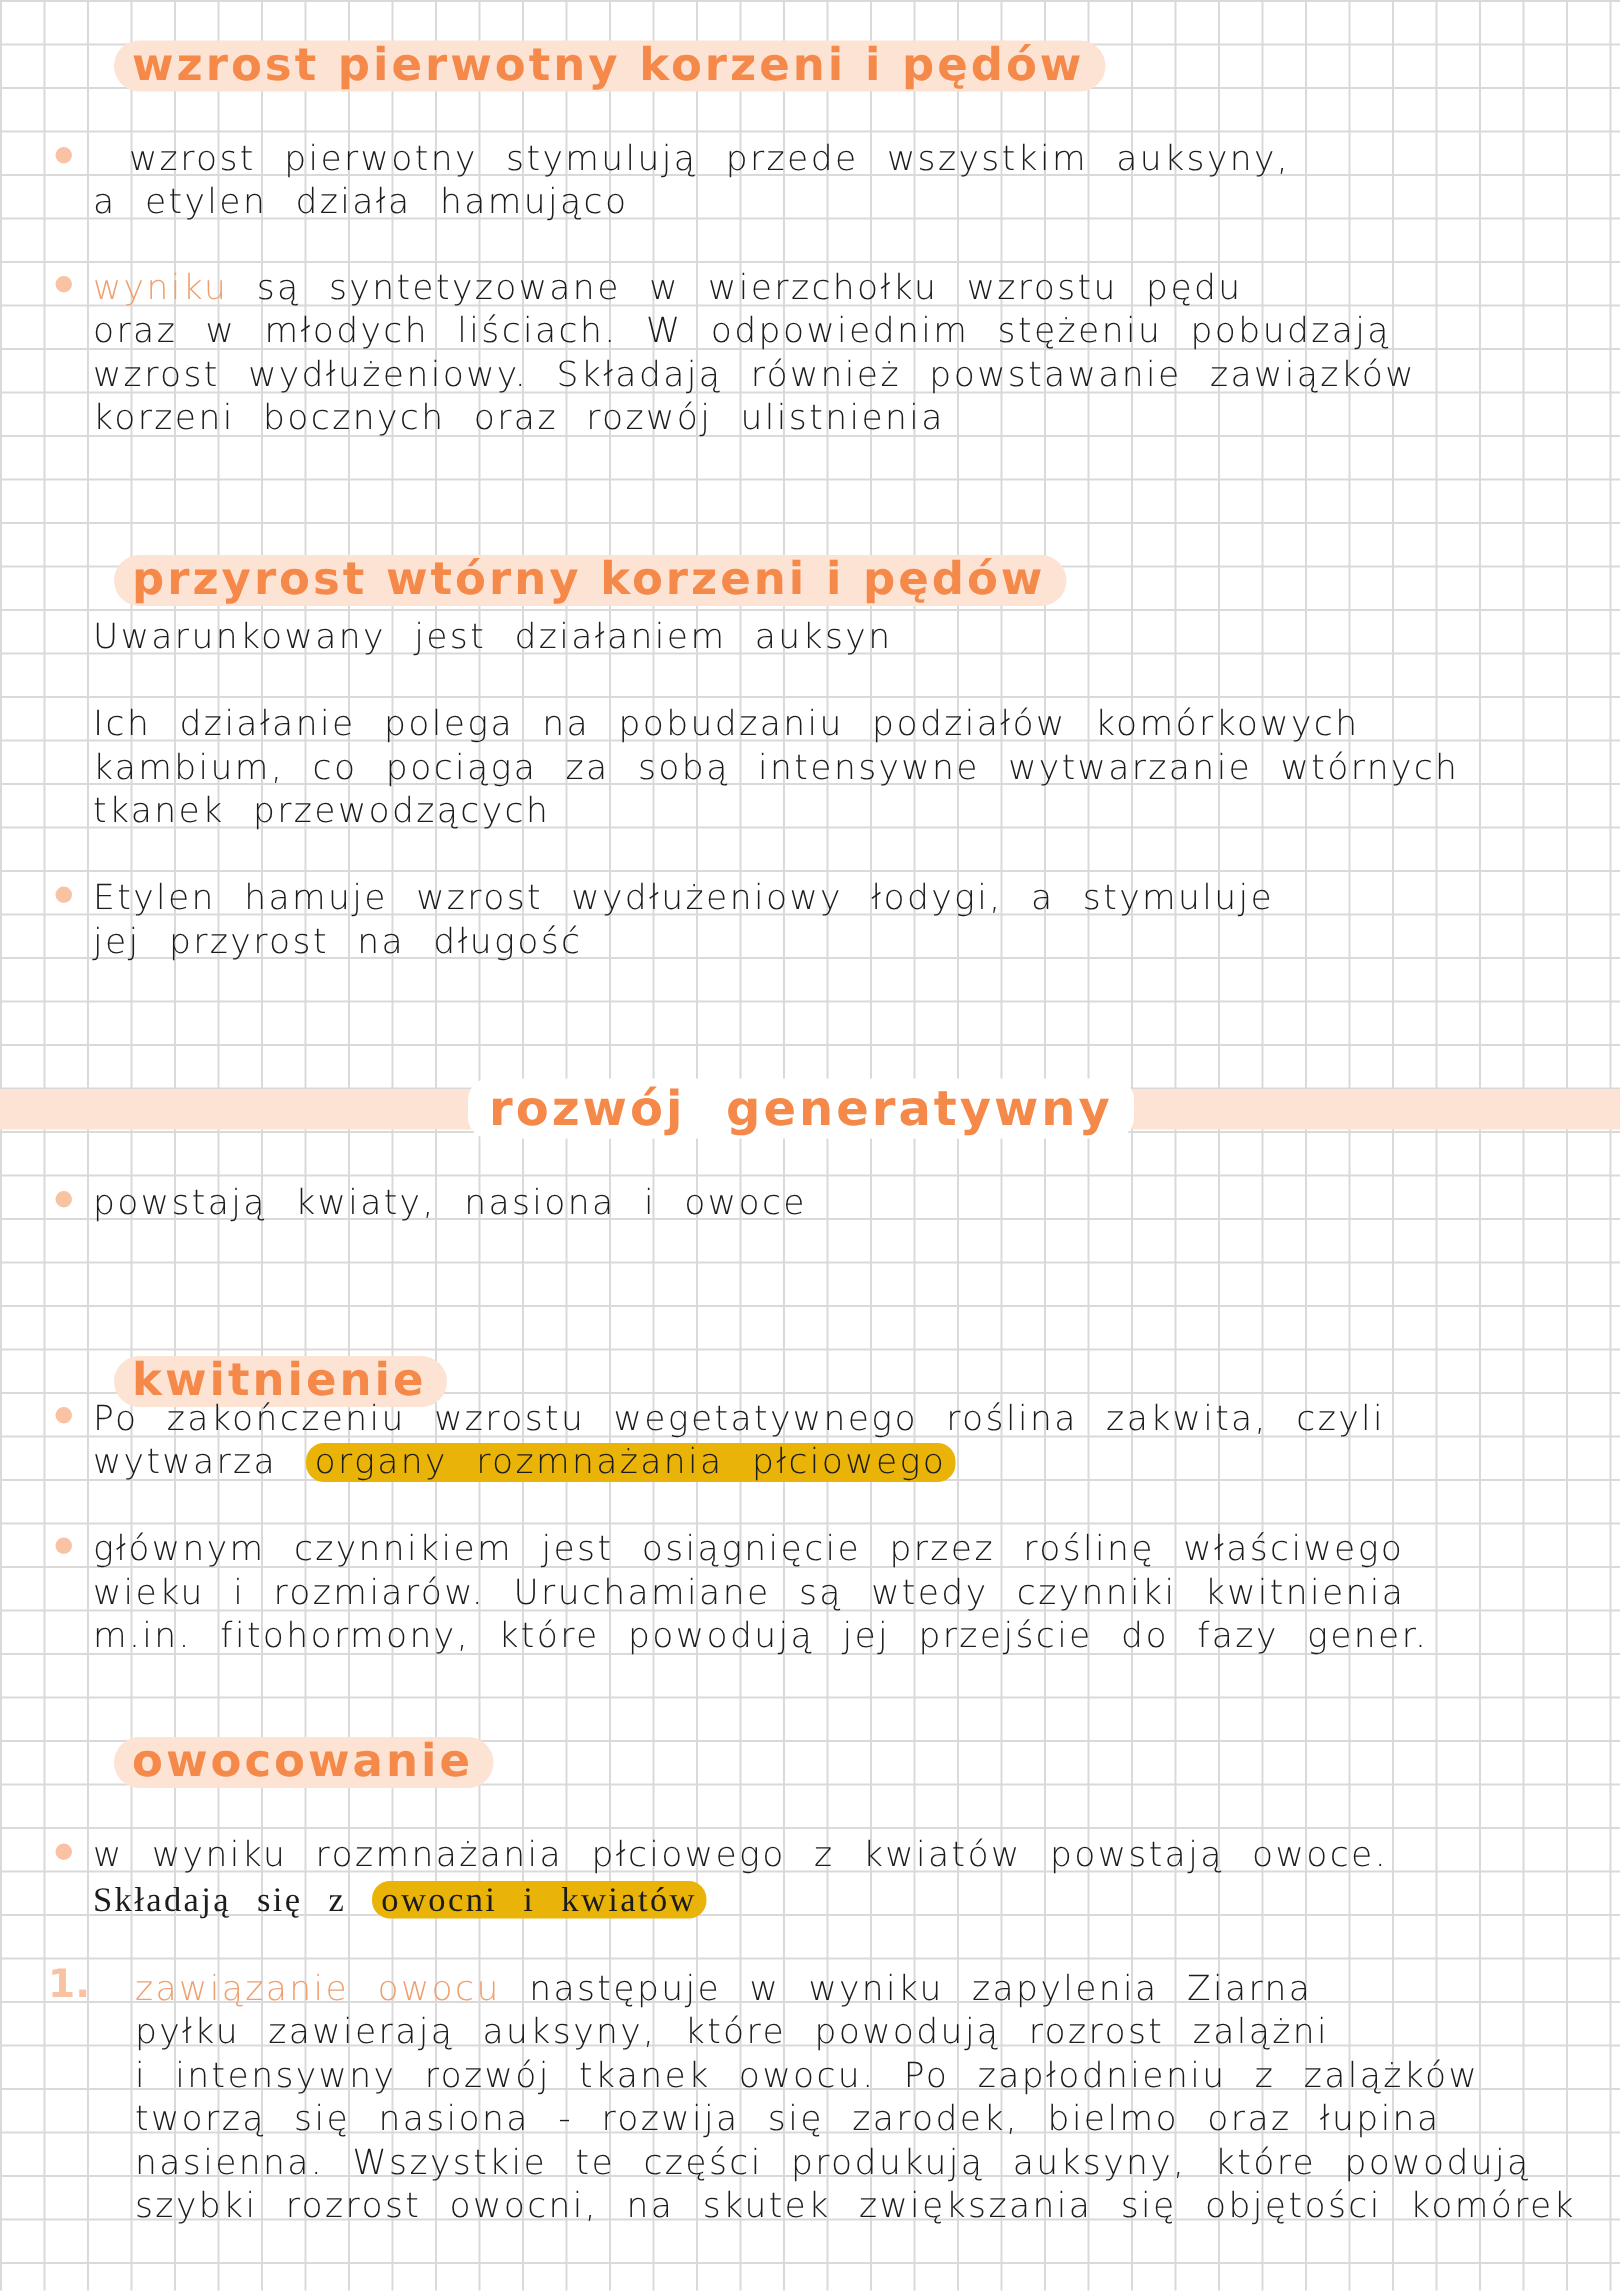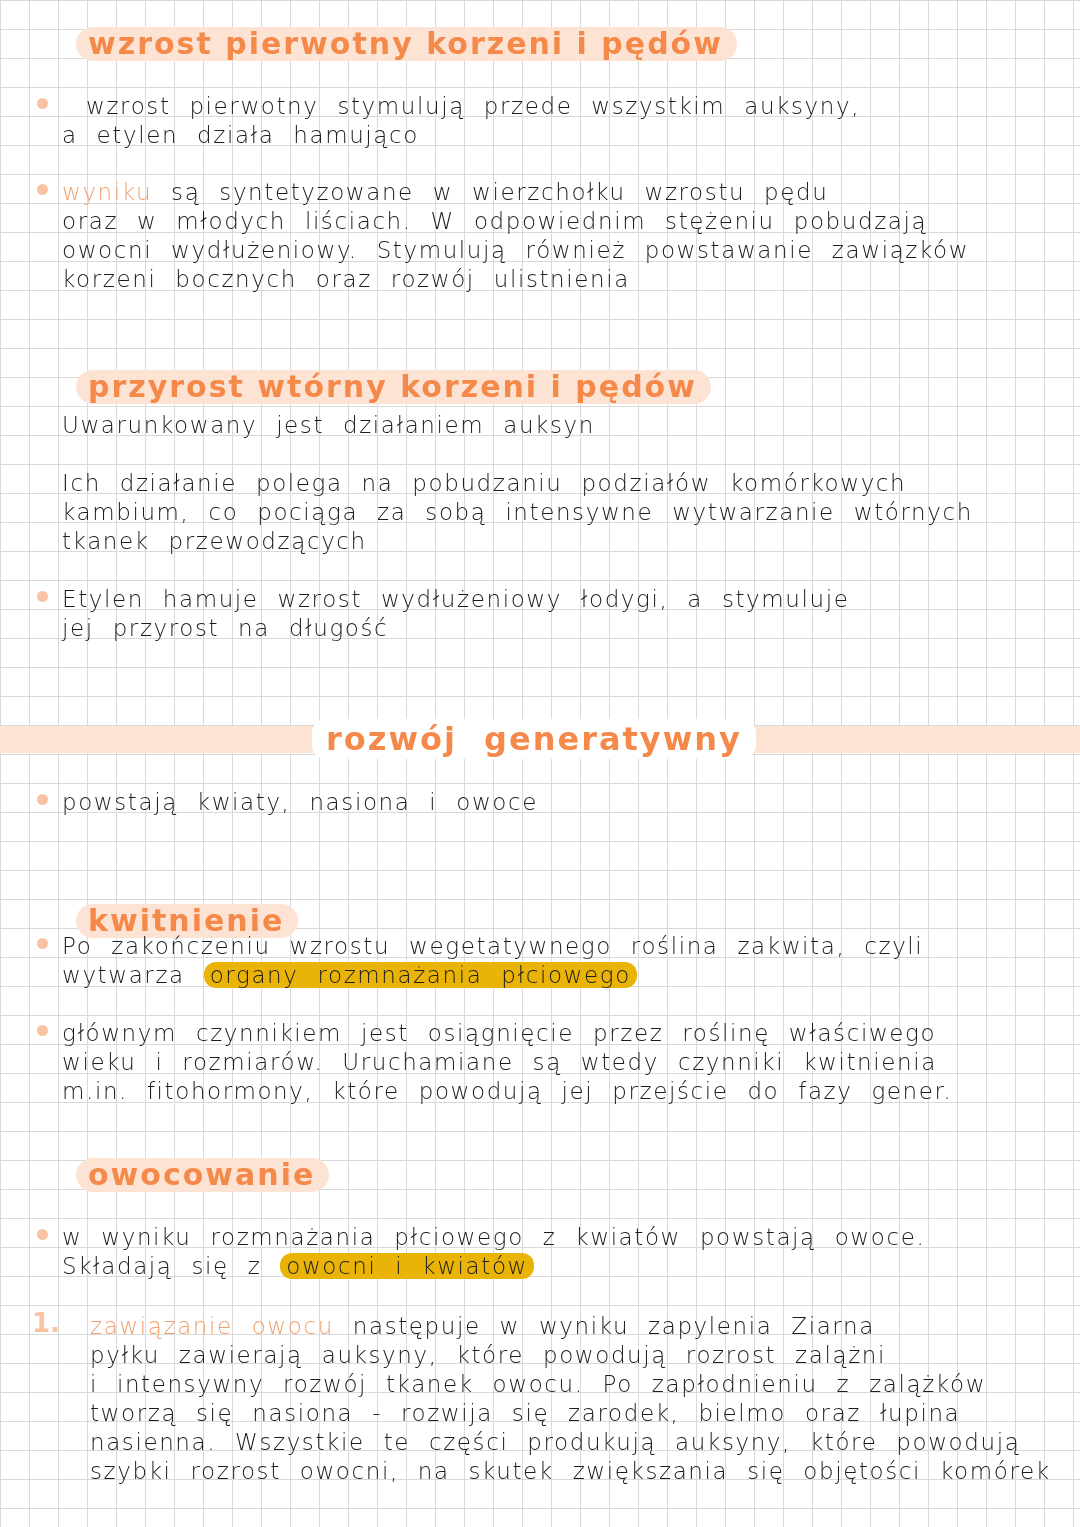--- a/index.html
+++ b/index.html
@@ -90,21 +90,21 @@
 <span class="bullet" style="left:37px; top:98px;"></span>
 <div class="abs line" style="left:62px; top:92px;margin-left:24px;">wzrost pierwotny stymulują przede wszystkim auksyny,</div>
 <div class="abs line" style="left:62px; top:121px;">a etylen działa hamująco</div>
 
 <span class="bullet" style="left:37px; top:184px;"></span>
 <div class="abs line" style="left:62px; top:178px;">
   <span class="accent">wyniku</span>
   <span>są syntetyzowane w wierzchołku wzrostu pędu</span>
 </div>
 <div class="abs line" style="left:62px; top:207px;">oraz w młodych liściach. W odpowiednim stężeniu pobudzają</div>
-<div class="abs line" style="left:62px; top:236px;">owocni wydłużeniowy. Stymulują również powstawanie zawiązków</div>
+<div class="abs line" style="left:62px; top:236px;">wzrost wydłużeniowy. Składają również powstawanie zawiązków</div>
 <div class="abs line" style="left:62px; top:265px;">korzeni bocznych oraz rozwój ulistnienia</div>
 
 <div class="abs heading" style="left:76px; top:346px;margin-top:24px;">przyrost wtórny korzeni i pędów</div>
 
 <div class="abs line" style="left:62px; top:411px;">Uwarunkowany jest działaniem auksyn</div>
 
 <div class="abs line" style="left:62px; top:469px;">Ich działanie polega na pobudzaniu podziałów komórkowych</div>
 <div class="abs line" style="left:62px; top:498px;">kambium, co pociąga za sobą intensywne wytwarzanie wtórnych</div>
 <div class="abs line" style="left:62px; top:527px;">tkanek przewodzących</div>
 
@@ -129,21 +129,21 @@
 
 <span class="bullet" style="left:37px; top:1025px;"></span>
 <div class="abs line" style="left:62px; top:1019px;">głównym czynnikiem jest osiągnięcie przez roślinę właściwego</div>
 <div class="abs line" style="left:62px; top:1048px;">wieku i rozmiarów. Uruchamiane są wtedy czynniki kwitnienia</div>
 <div class="abs line" style="left:62px; top:1077px;">m.in. fitohormony, które powodują jej przejście do fazy gener.</div>
 
 <div class="abs heading" style="left:76px; top:1158px;">owocowanie</div>
 
 <span class="bullet" style="left:37px; top:1229px;"></span>
 <div class="abs line" style="left:62px; top:1223px;">w wyniku rozmnażania płciowego z kwiatów powstają owoce.</div>
-<div class="abs line" style="left:62px; top:1252px;">
+<div class="abs line" style="left:62px; top:1252px;font-family:Liberation Serif, serif;">
   <span>Składają się z</span>
   <span class="hl">owocni i kwiatów</span>
 </div>
 
 <div class="abs num" style="left:32px; top:1308px;">1.</div>
 <div class="abs line" style="left:90px; top:1312px;">
   <span class="accent">zawiązanie owocu</span>
   <span>następuje w wyniku zapylenia Ziarna</span>
 </div>
 <div class="abs line" style="left:90px; top:1341px;">pyłku zawierają auksyny, które powodują rozrost zalążni</div>

